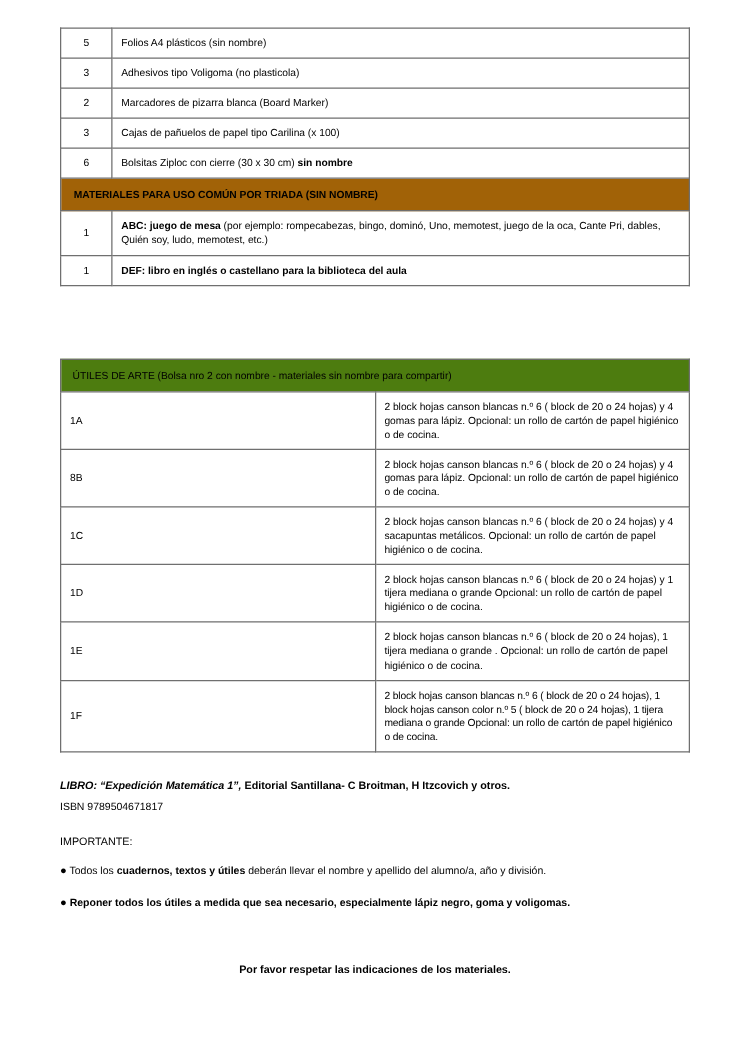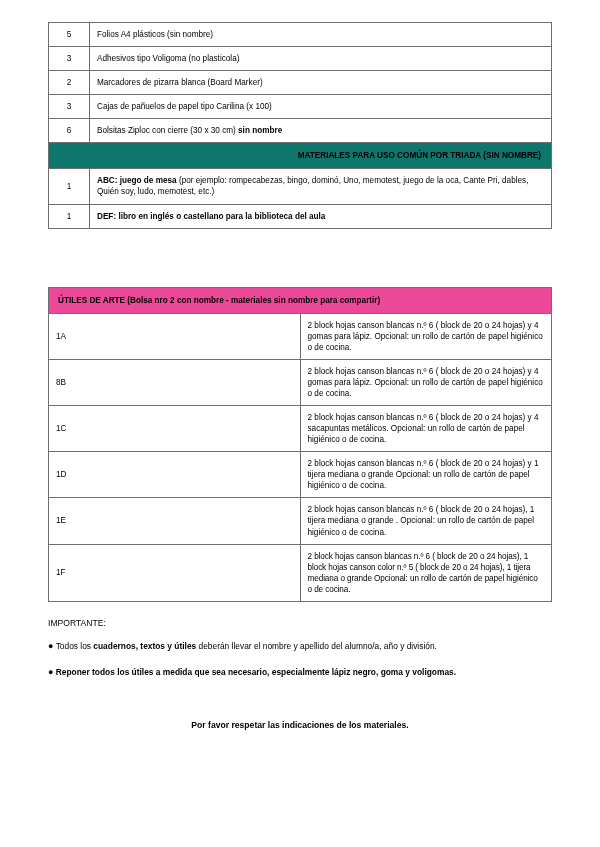--- a/index.html
+++ b/index.html
@@ -38,29 +38,28 @@
     width: 26px;
     text-align: center;
     vertical-align: middle;
   }
   .code-col {
     width: 28px;
     text-align: left;
     vertical-align: middle;
   }
   .section-head td {
-    background: #0f766e;
+    background: #a16207;
     font-weight: bold;
     padding: 7px 10px;
     font-size: 8.2px;
-    text-align: right;
   }
   .arte-head td {
-    background: #ec4899;
-    font-weight: bold;
+    background: #4d7c0f;
+    font-weight: normal;
     padding: 7px 9px;
     font-size: 8.2px;
   }
   .bold { font-weight: bold; margin-top: 25px; }
   .gap-1 { height: 58px; }
   .libro {
     margin-top: 20px;
     font-size: 8.6px;
     line-height: 1.6;
   }
@@ -164,20 +163,24 @@
         <td class="code-col">1E</td>
         <td>2 block hojas canson blancas n.º 6 ( block de 20 o 24 hojas), 1 tijera mediana o grande . Opcional: un rollo de cartón de papel higiénico o de cocina.</td>
       </tr>
       <tr>
         <td class="code-col">1F</td>
         <td class="nowrap-tight">2 block hojas canson blancas n.º 6 ( block de 20 o 24 hojas), 1 block hojas canson color n.º 5 ( block de 20 o 24 hojas), 1 tijera mediana o grande Opcional: un rollo de cartón de papel higiénico o de cocina.</td>
       </tr>
     </tbody>
   </table>
 
+  <div class="libro">
+    <div class="title-line"><span>LIBRO:</span><span> “Expedición Matemática 1”,</span><span class="plain"> Editorial Santillana- C Broitman, H Itzcovich y otros.</span></div>
+    <div class="isbn">ISBN 9789504671817</div>
+  </div>
 
   <div class="important-title">IMPORTANTE:</div>
 
   <div class="bullet">
     <span class="dot">●</span>
     <span>Todos los </span><span class="bold">cuadernos, textos y útiles</span><span> deberán llevar el nombre y apellido del alumno/a, año y división.</span>
   </div>
 
   <div class="bullet">
     <span class="dot">●</span>

